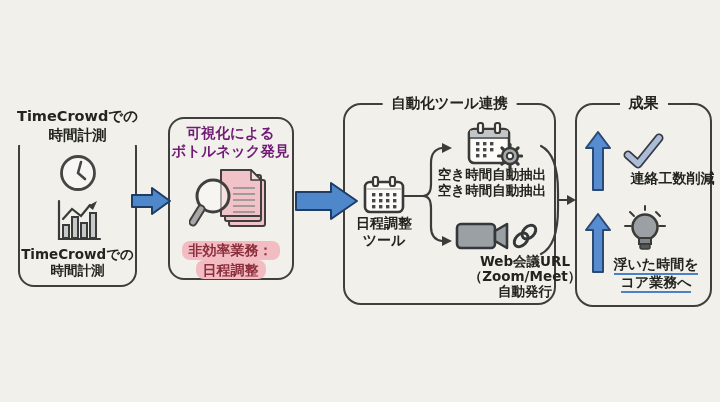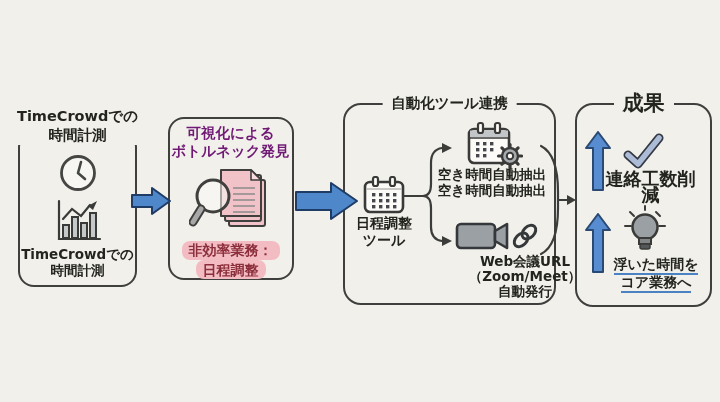--- a/index.html
+++ b/index.html
@@ -163,34 +163,34 @@
       </svg>
     </div>
     <div class="abs tc lbl" style="left:88px;top:149px;width:122px;line-height:15px;margin-left:31px;">
       <div>Web会議URL</div>
       <div>（Zoom/Meet）</div>
       <div>自動発行</div>
     </div>
   </div>
 
   <div class="box" style="left:575px;top:103px;width:137px;height:204px;border-radius:18px;">
-    <div class="legend" style="top:-11px;font-size:21px;">成果</div>
+    <div class="legend" style="top:-11px;font-size:15px;">成果</div>
 
     <div class="abs" style="left:8px;top:26px;">
       <svg width="26" height="60" viewBox="0 0 26 60">
         <polygon points="13,1 25,17 18,17 18,59 8,59 8,17 1,17" fill="#578cd0" stroke="#2a4a73" stroke-width="2" stroke-linejoin="round"></polygon>
       </svg>
     </div>
     <div class="abs" style="left:44px;top:28px;">
       <svg width="44" height="38" viewBox="0 0 44 38">
         <path d="M7 22 L17 31 L38 5" fill="none" stroke="#343945" stroke-width="9" stroke-linecap="round" stroke-linejoin="round"></path>
         <path d="M7 22 L17 31 L38 5" fill="none" stroke="#adbcd6" stroke-width="5.5" stroke-linecap="round" stroke-linejoin="round"></path>
       </svg>
     </div>
-    <div class="abs tc lbl" style="left:28px;top:66px;width:91px;font-size:18px;">連絡工数削減</div>
+    <div class="abs tc lbl" style="left:28px;top:66px;width:91px;font-size:14px;padding-left:22px;">連絡工数削減</div>
 
     <div class="abs" style="left:8px;top:108px;">
       <svg width="26" height="60" viewBox="0 0 26 60">
         <polygon points="13,1 25,17 18,17 18,59 8,59 8,17 1,17" fill="#578cd0" stroke="#2a4a73" stroke-width="2" stroke-linejoin="round"></polygon>
       </svg>
     </div>
     <div class="abs" style="left:44px;top:100px;">
       <svg width="48" height="52" viewBox="0 0 48 52">
         <g stroke="#3a3a38" stroke-width="2" stroke-linecap="round">
           <line x1="4" y1="21" x2="10" y2="21"></line>

